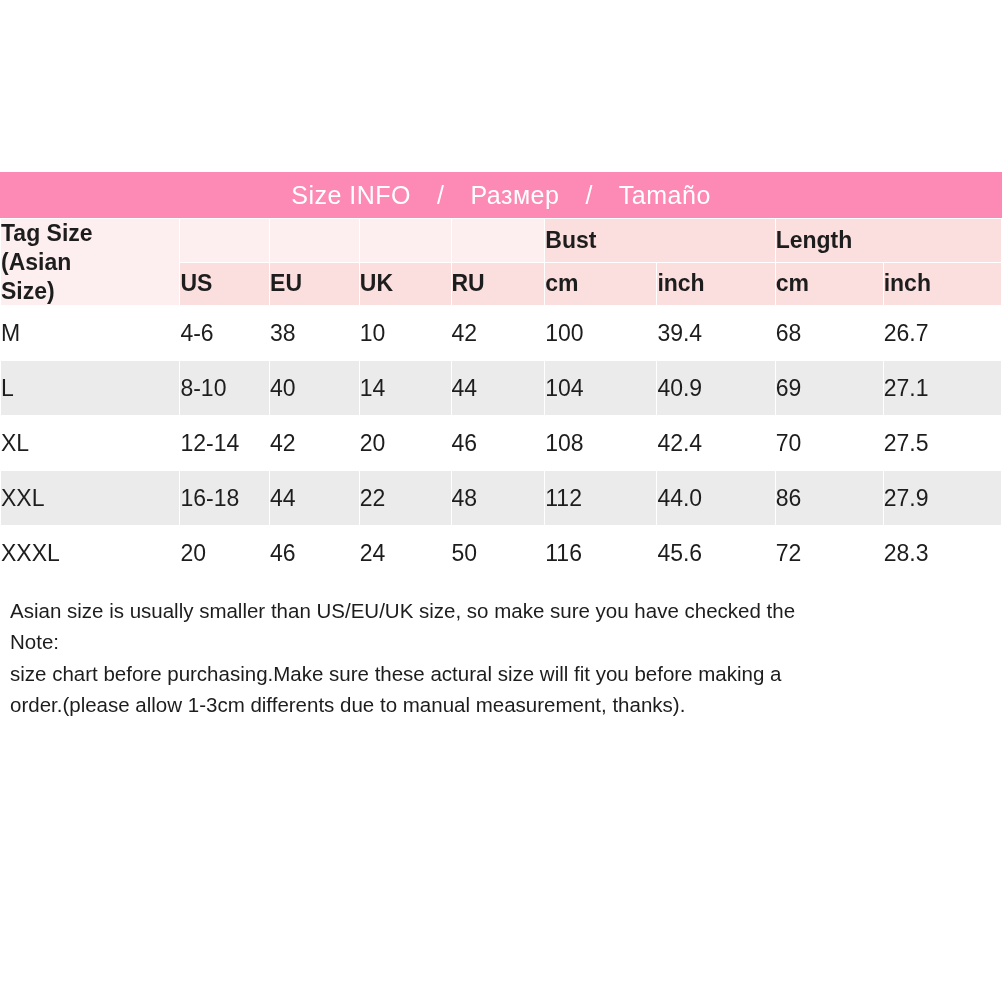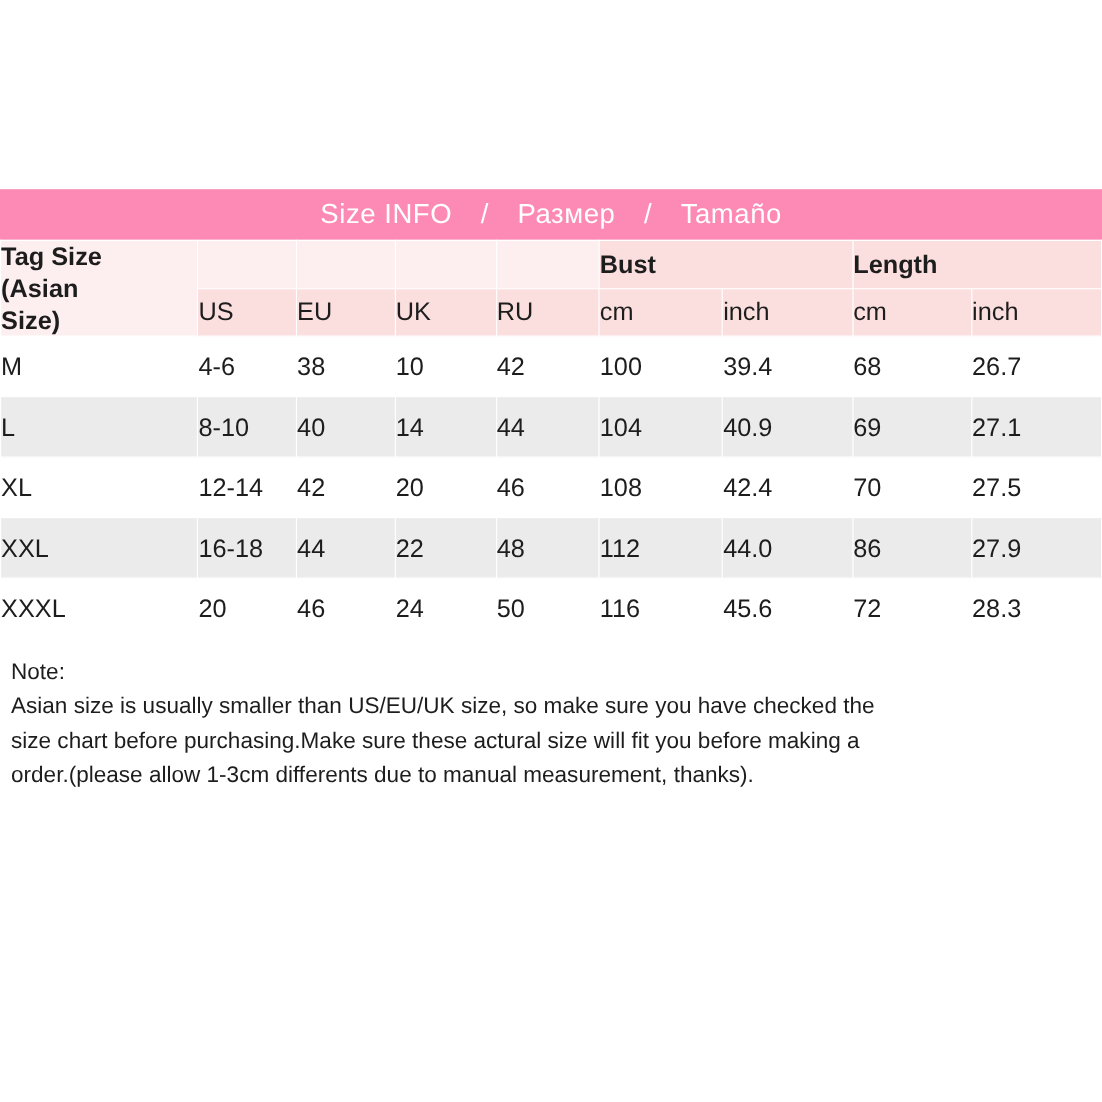--- a/index.html
+++ b/index.html
@@ -58,21 +58,21 @@
     padding: 0;
   }
   
   .hd {
     background: #fbdede;
     font-weight: bold;
     font-size: 24px;
   }
   .hd-sub {
     background: #fbdede;
-    font-weight: normal;
+    font-weight: bold;
     font-size: 23px;
   }
   .hd-tag {
     background: #fdeef0;
     font-weight: bold;
     font-size: 24px;
     line-height: 1.25;
   }
   .hd-blank { background: #fdeef0; }
 
@@ -216,20 +216,20 @@
           <td>116</td>
           <td>45.6</td>
           <td>72</td>
           <td>28.3</td>
         </tr>
       </tbody>
     </table>
 
 
     <div class="note">
+      <p>Asian size is usually smaller than US/EU/UK size, so make sure you have checked the</p>
       <p>Note:</p>
-      <p>Asian size is usually smaller than US/EU/UK size, so make sure you have checked the</p>
       <p>size chart before purchasing.Make sure these actural size will fit you before making a</p>
       <p>order.(please allow 1-3cm differents due to manual measurement, thanks).</p>
     </div>
 
   </div>
 </div>
 
 </body></html>

